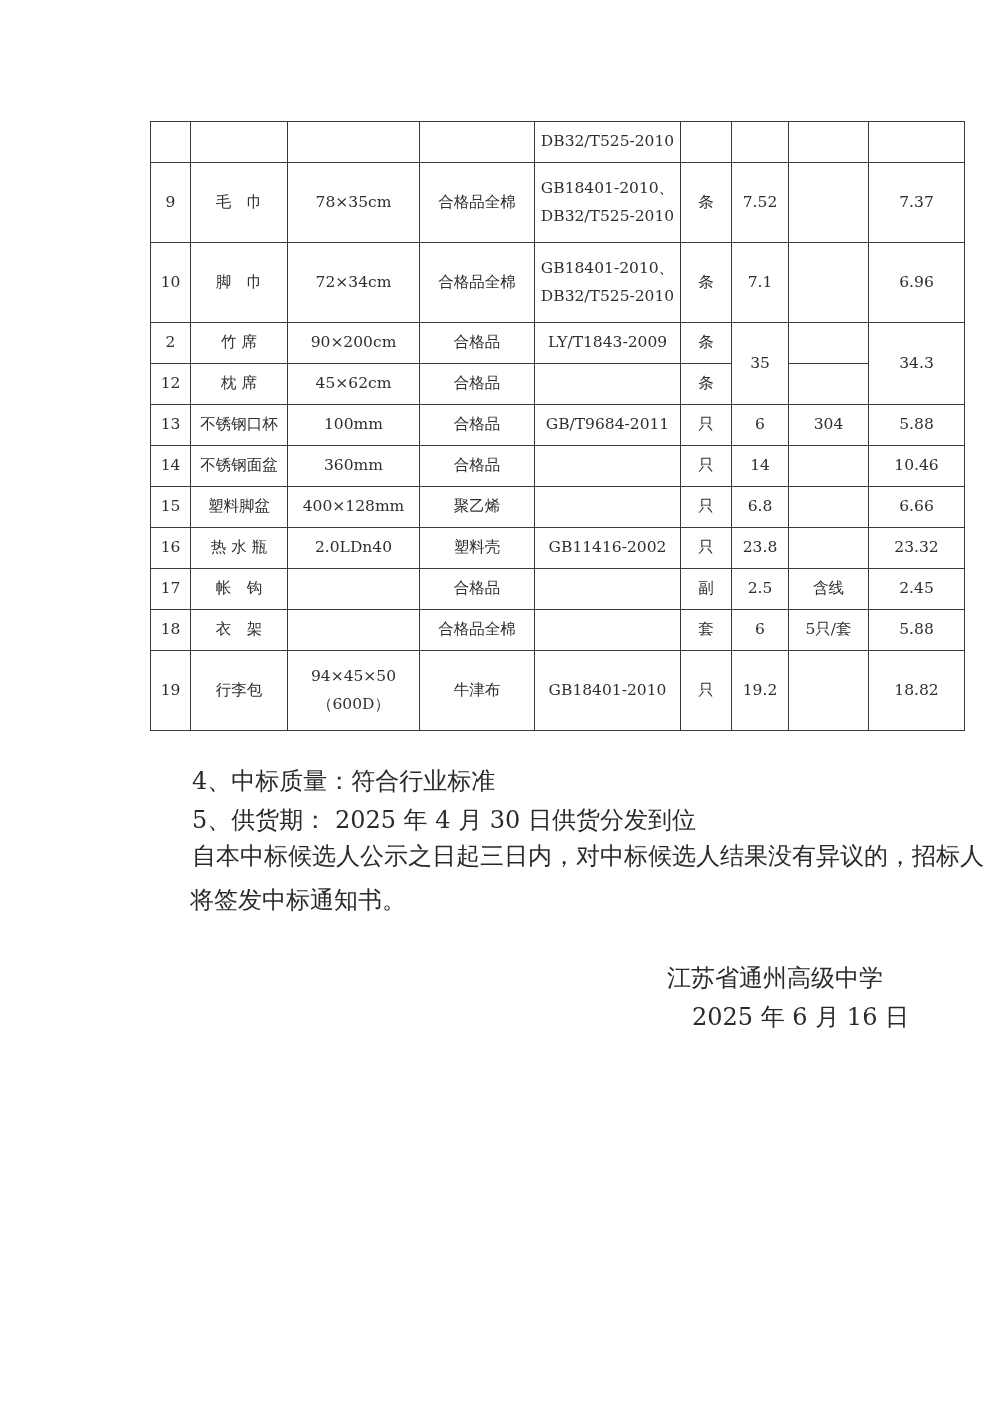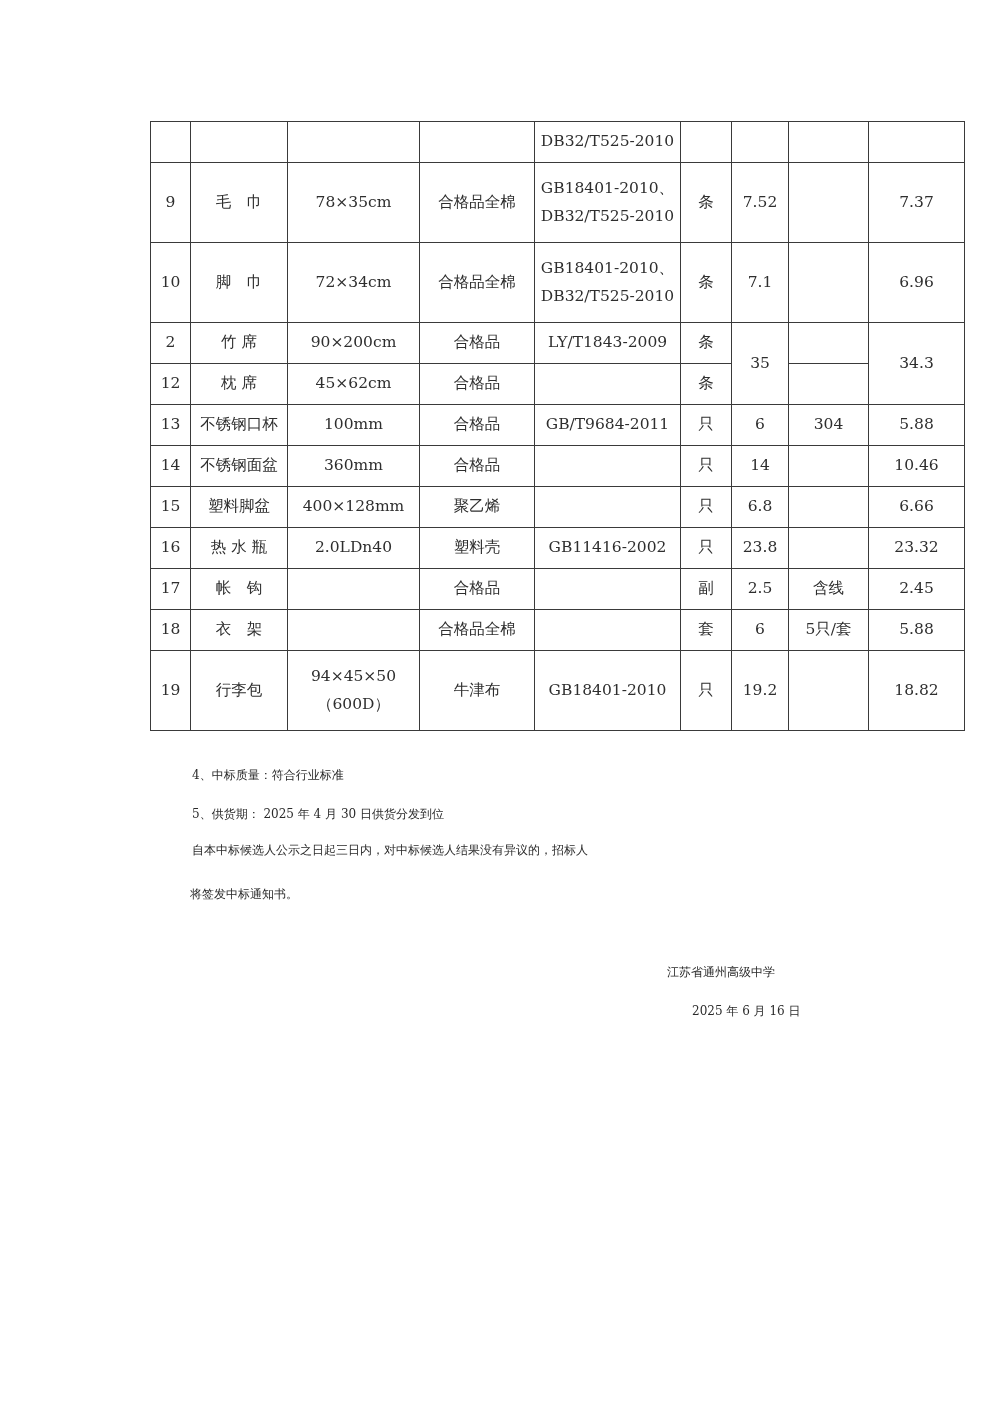--- a/index.html
+++ b/index.html
@@ -45,21 +45,21 @@
       display: flex;
       flex-direction: column;
       justify-content: flex-end;
       gap: 12px;
       line-height: 1;
     }
     .two-line span { display: block; }
 
     .para {
       position: absolute;
-      font-size: 12px;
+      font-size: 24px;
       color: #2a2a2a;
       white-space: nowrap;
       line-height: 1;
     }
     #p4 { left: 192px; top: 769px; }
     #p5 { left: 192px; top: 808px; }
     #p6a { left: 192px; top: 844px; }
     #p6b { left: 150px; top: 888px; margin-left: 40px; }
     #sig-org { left: 667px; top: 966px; }
     #sig-date { left: 692px; top: 1005px; }

